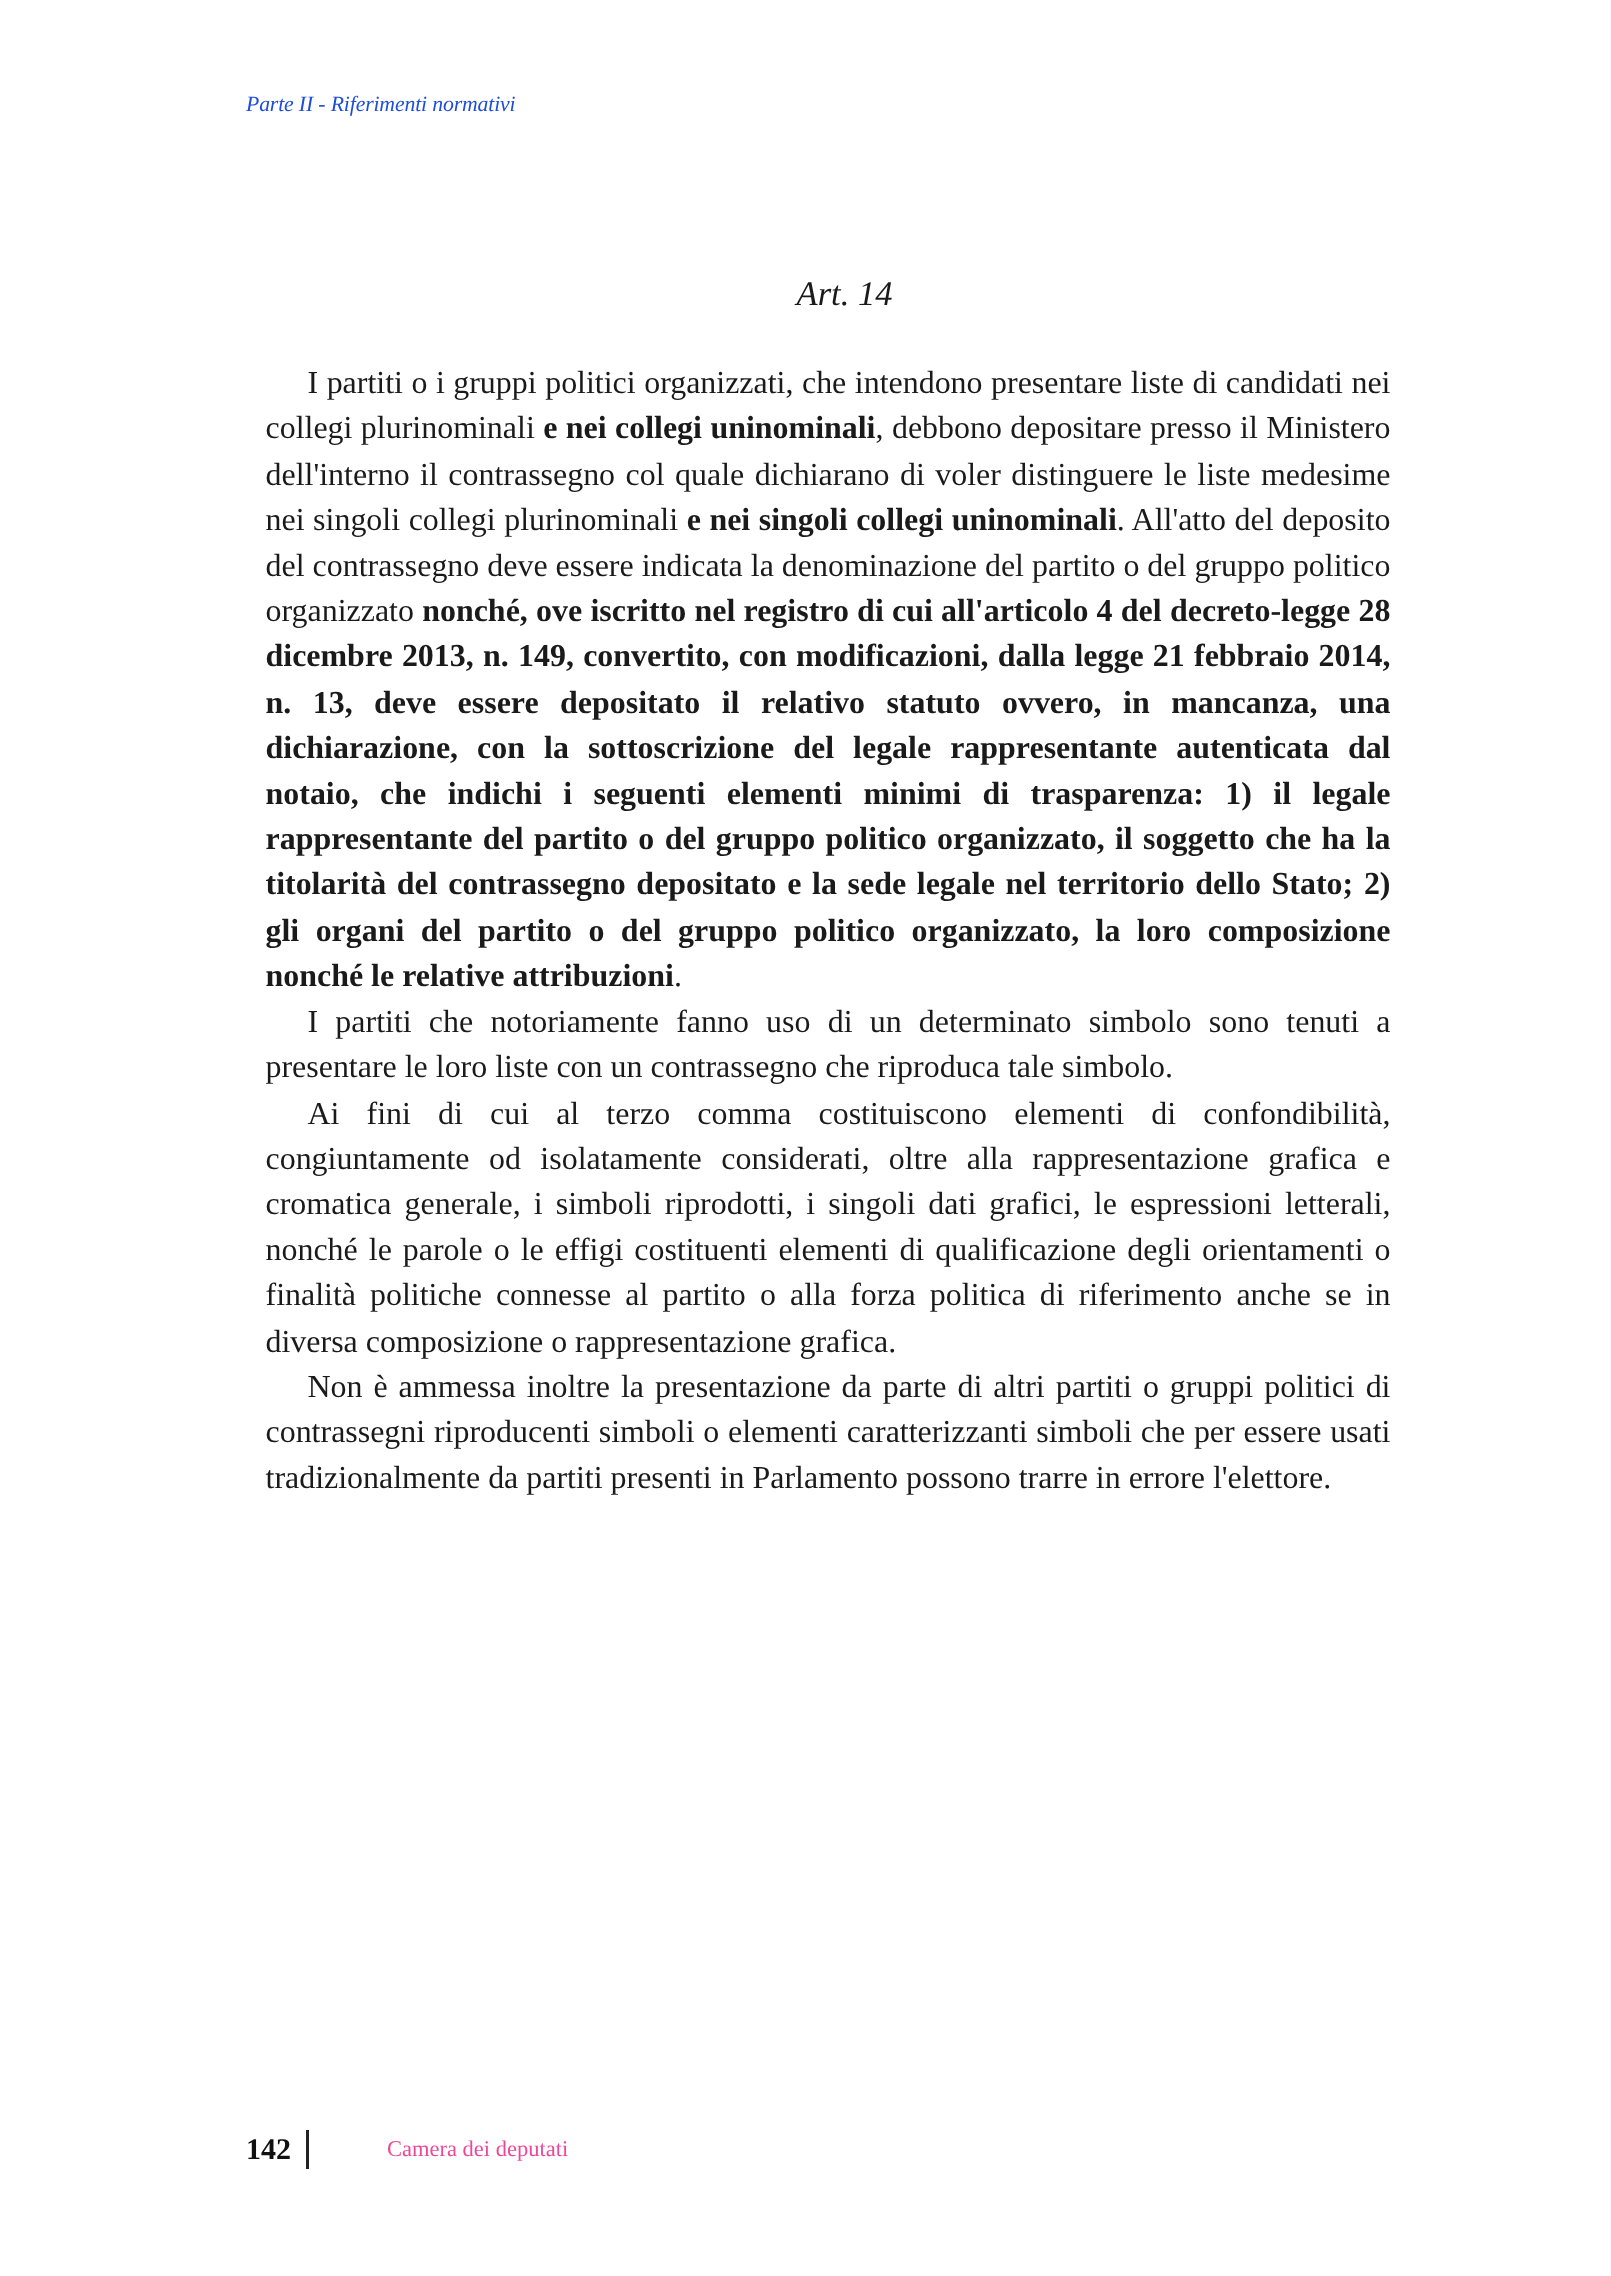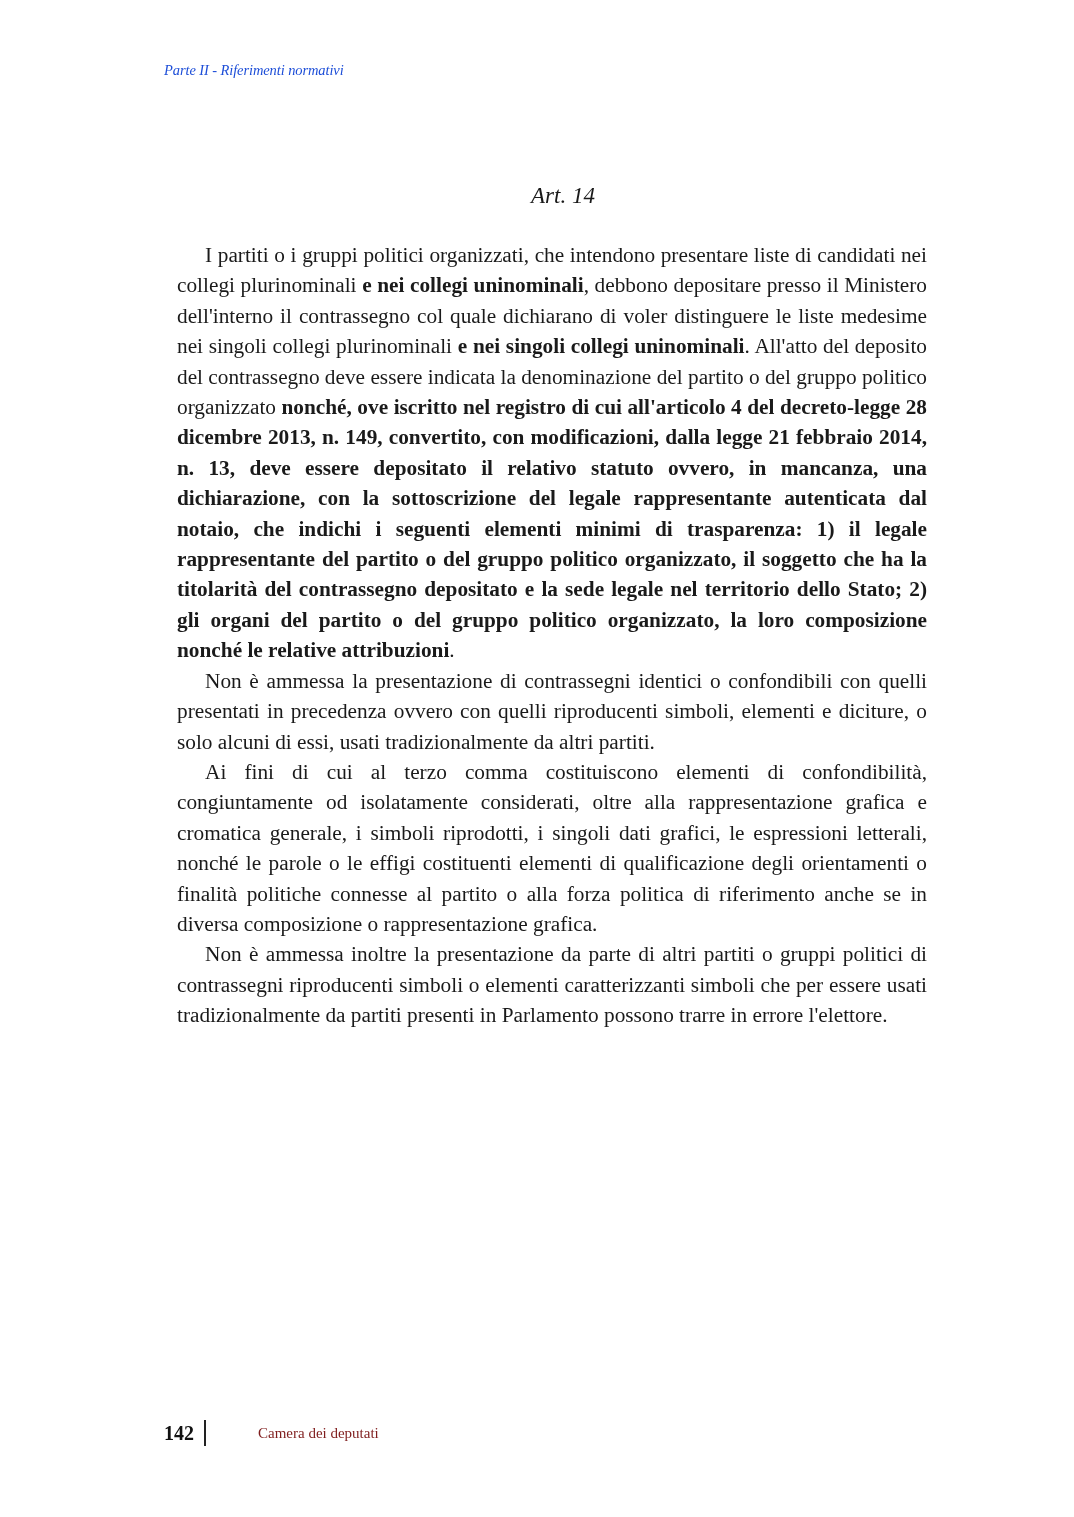--- a/index.html
+++ b/index.html
@@ -63,33 +63,33 @@
     .footer-divider {
       display: inline-block;
       width: 2px;
       height: 26px;
       background: #222;
       margin-left: 10px;
       margin-right: 52px;
     }
     .footer-label {
       font-size: 15px;
-      color: #7f1d1d;
+      color: #ec4899;
     }
   </style>
 </head>
 <body>
 
 <div class="running-header">Parte II - Riferimenti normativi</div>
 
 <div class="article-title">Art. 14</div>
 
 <div class="body-text" id="article-body">
     <p><span>I partiti o i gruppi politici organizzati, che intendono presentare liste di candidati nei collegi plurinominali </span><b>e nei collegi uninominali</b><span>, debbono depositare presso il Ministero dell'interno il contrassegno col quale dichiarano di voler distinguere le liste medesime nei singoli collegi plurinominali </span><b>e nei singoli collegi uninominali</b><span>. All'atto del deposito del contrassegno deve essere indicata la denominazione del partito o del gruppo politico organizzato </span><b>nonché, ove iscritto nel registro di cui all'articolo 4 del decreto-legge 28 dicembre 2013, n. 149, convertito, con modificazioni, dalla legge 21 febbraio 2014, n. 13, deve essere depositato il relativo statuto ovvero, in mancanza, una dichiarazione, con la sottoscrizione del legale rappresentante autenticata dal notaio, che indichi i seguenti elementi minimi di trasparenza: 1) il legale rappresentante del partito o del gruppo politico organizzato, il soggetto che ha la titolarità del contrassegno depositato e la sede legale nel territorio dello Stato; 2) gli organi del partito o del gruppo politico organizzato, la loro composizione nonché le relative attribuzioni</b><span>.</span></p>
-    <p><span>Non è ammessa la presentazione di contrassegni identici o confondibili con quelli presentati in precedenza ovvero con quelli riproducenti simboli, elementi e diciture, o solo alcuni di essi, usati tradizionalmente da altri partiti.</span></p>
+    <p><span>I partiti che notoriamente fanno uso di un determinato simbolo sono tenuti a presentare le loro liste con un contrassegno che riproduca tale simbolo.</span></p>
     <p><span>Ai fini di cui al terzo comma costituiscono elementi di confondibilità, congiuntamente od isolatamente considerati, oltre alla rappresentazione grafica e cromatica generale, i simboli riprodotti, i singoli dati grafici, le espressioni letterali, nonché le parole o le effigi costituenti elementi di qualificazione degli orientamenti o finalità politiche connesse al partito o alla forza politica di riferimento anche se in diversa composizione o rappresentazione grafica.</span></p>
     <p><span>Non è ammessa inoltre la presentazione da parte di altri partiti o gruppi politici di contrassegni riproducenti simboli o elementi caratterizzanti simboli che per essere usati tradizionalmente da partiti presenti in Parlamento possono trarre in errore l'elettore.</span></p>
   </div>
 
 <div class="footer">
   <span class="page-number">142</span>
   <span class="footer-divider"></span>
   <span class="footer-label">Camera dei deputati</span>
 </div>
 

